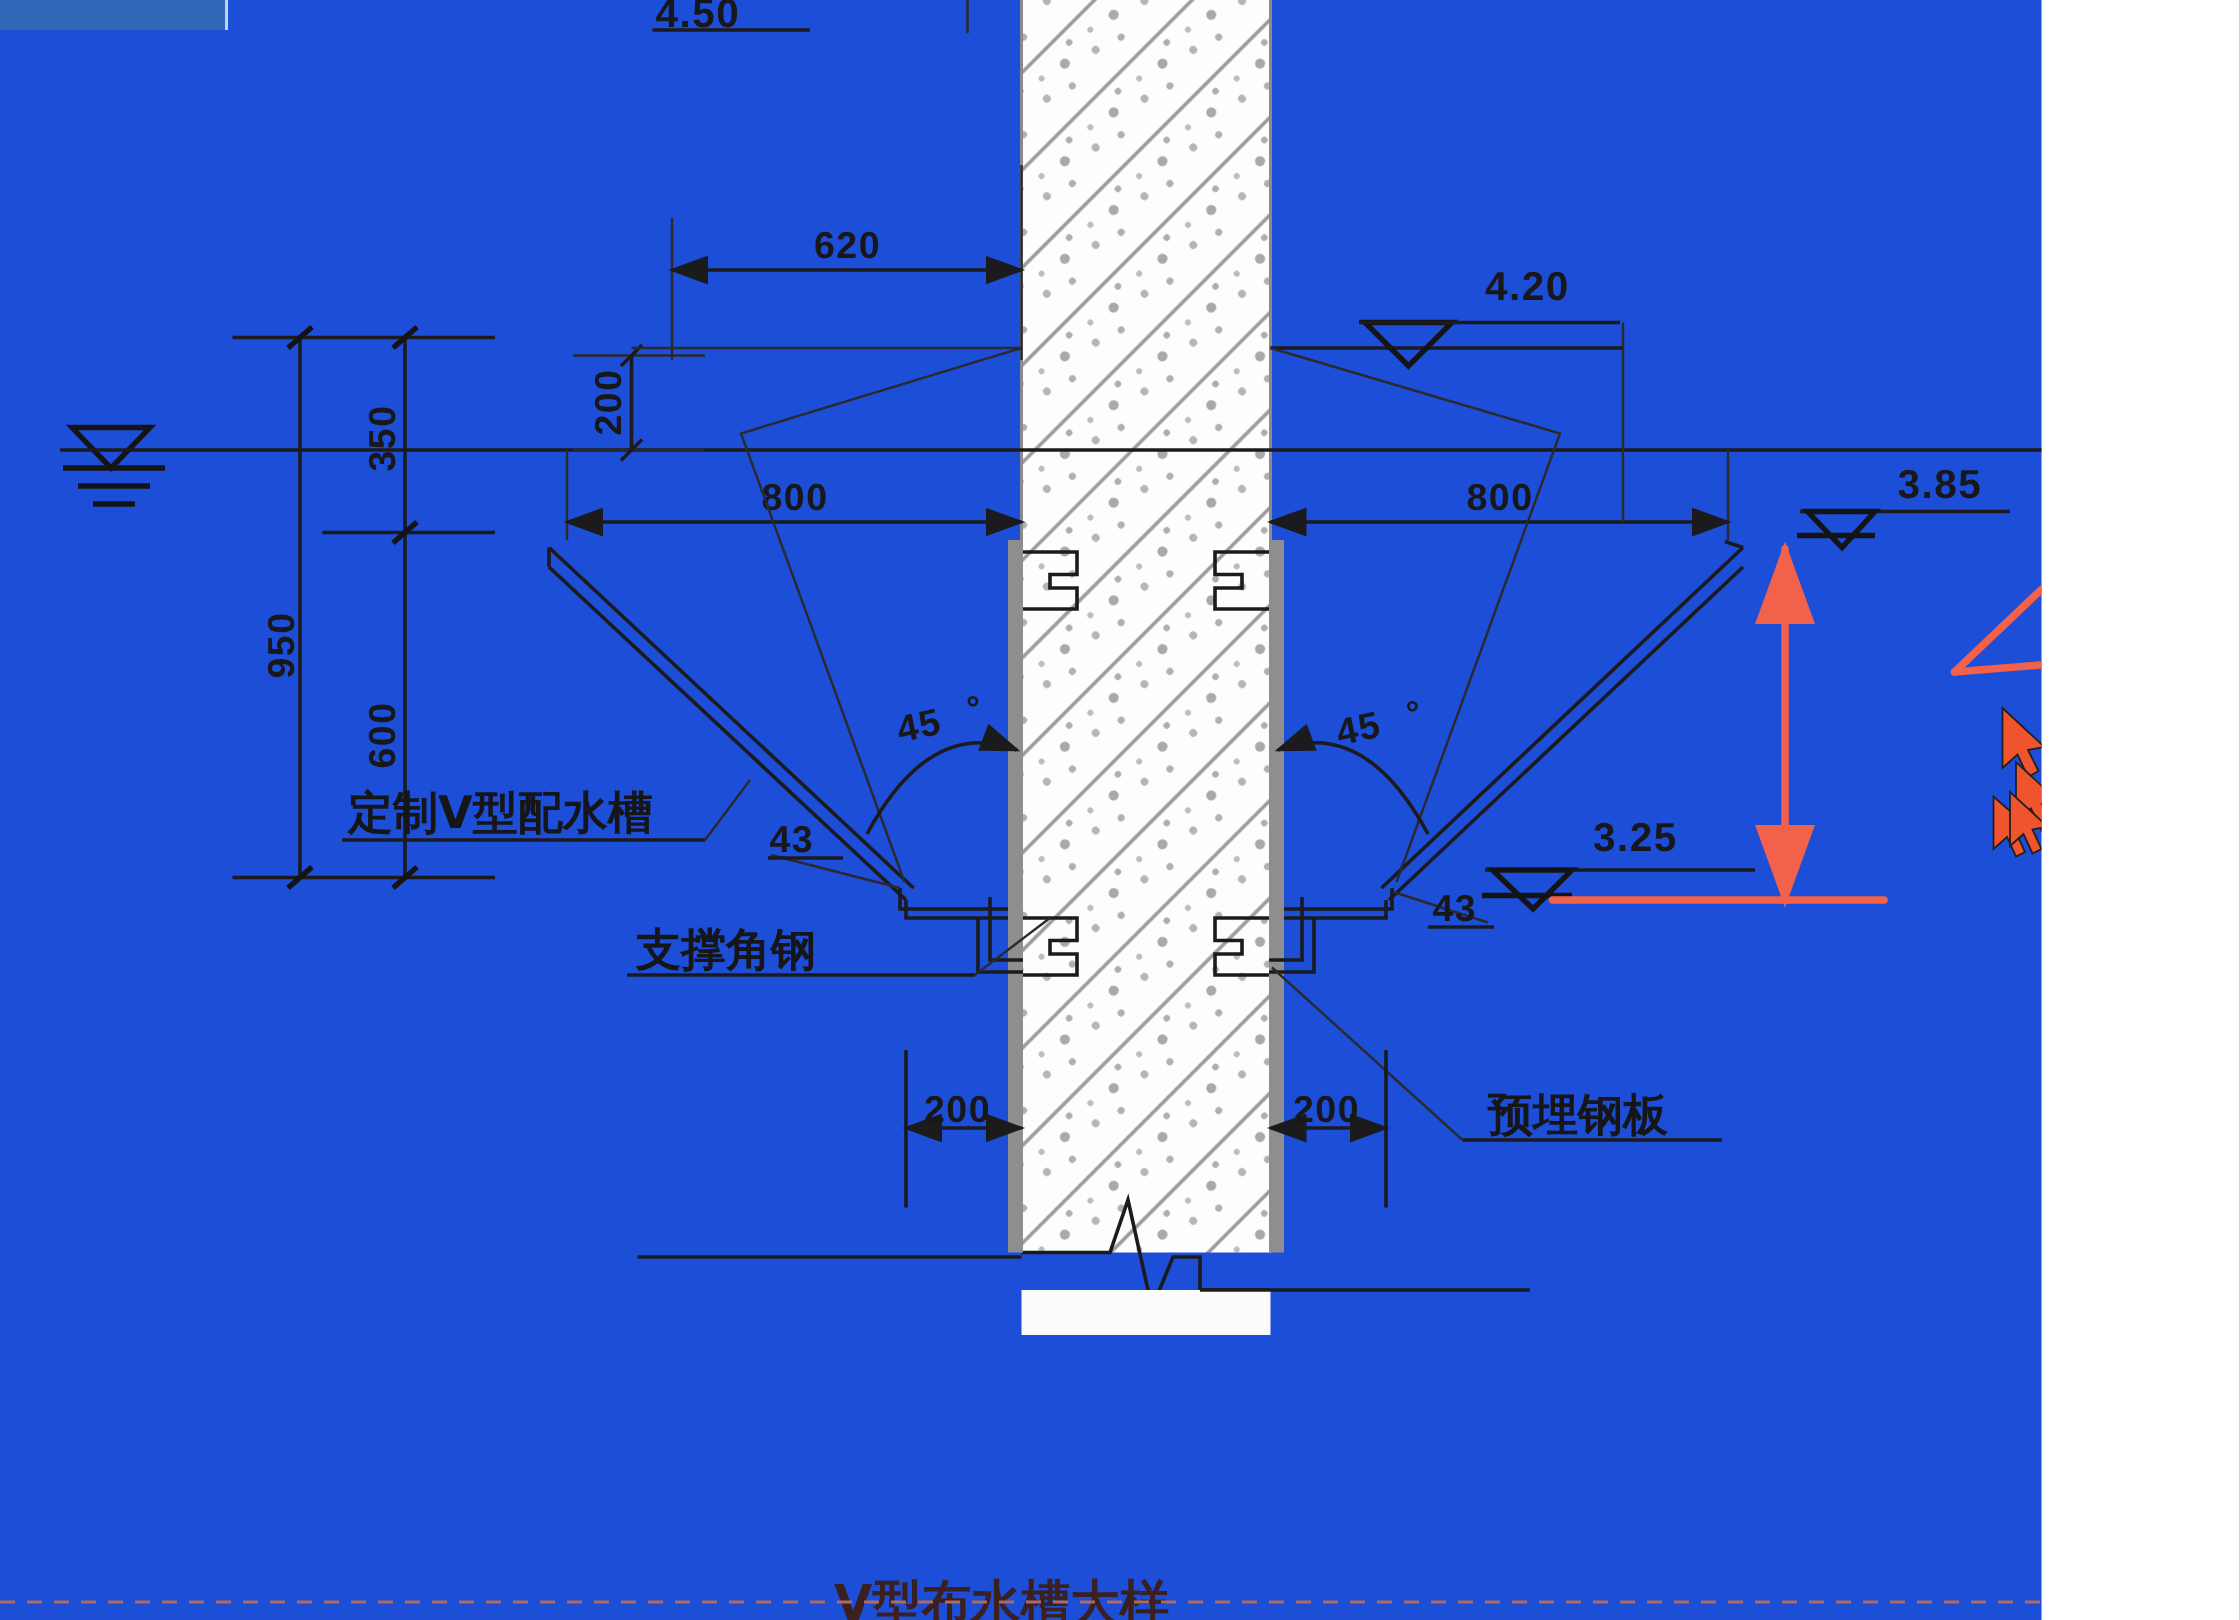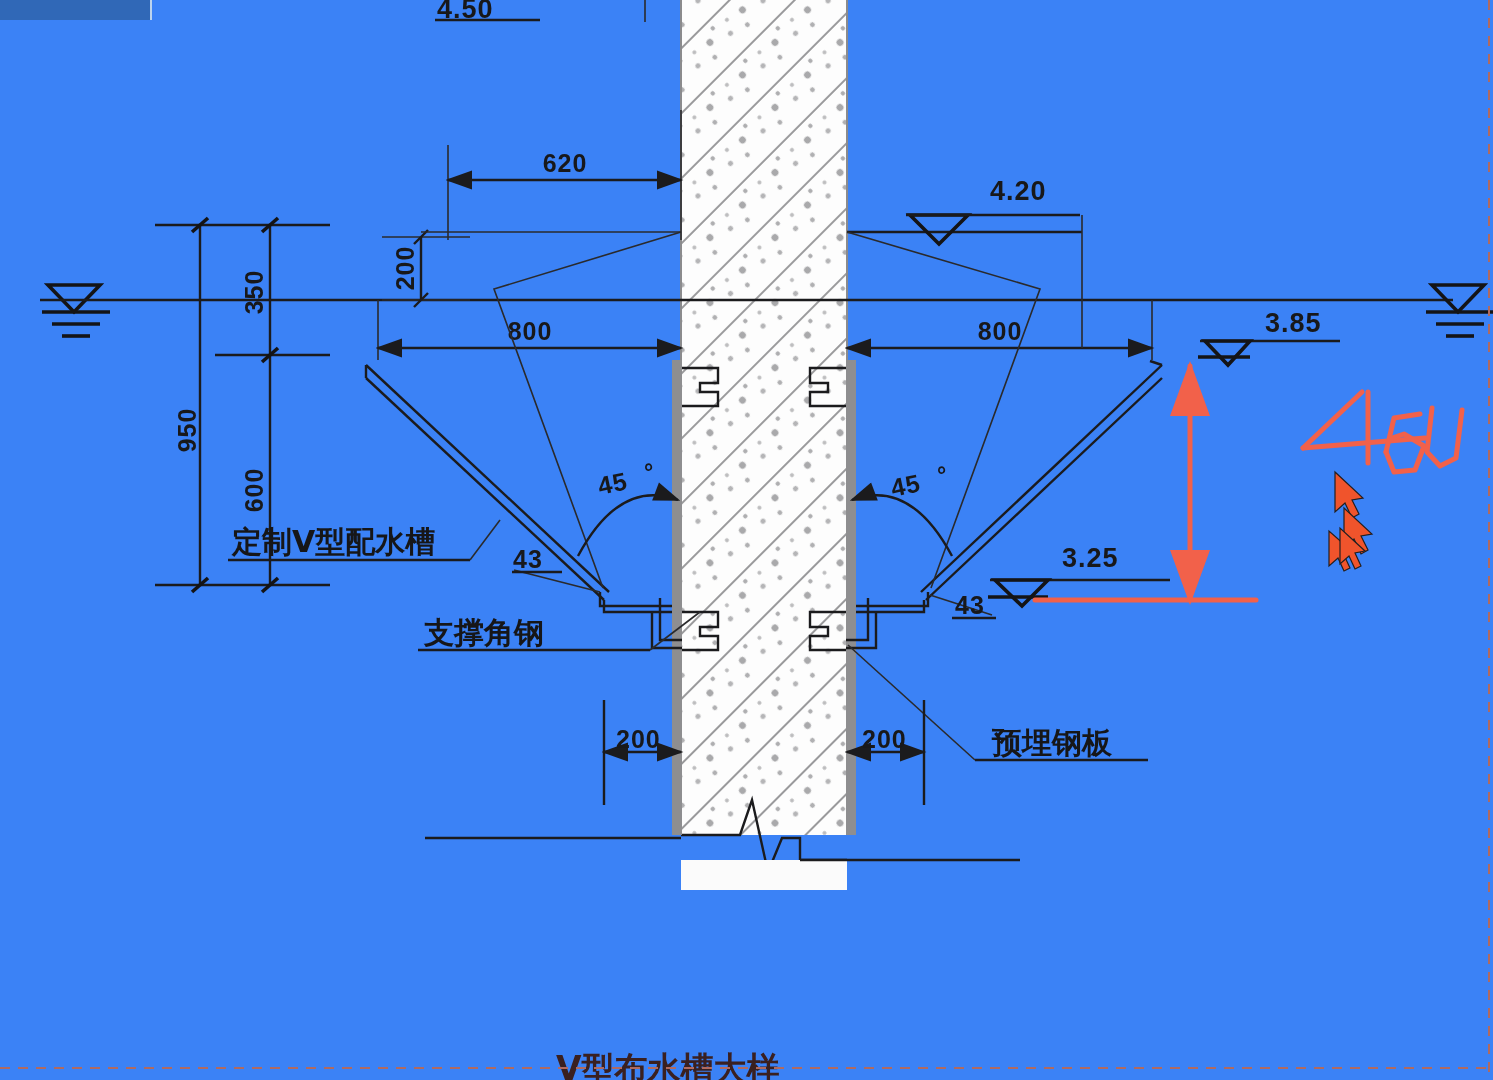--- a/index.html
+++ b/index.html
@@ -3,23 +3,23 @@
 <meta charset="utf-8">
 <style>
   html, body {
     margin: 0;
     padding: 0;
     background: #ffffff;
     font-family: "Liberation Sans", sans-serif;
   }
   #root {
     position: relative;
-    width: 1493px;
+    width: 1361px;
     height: 1080px;
-    background: #3b82f6;
+    background: #1d4ed8;
     overflow: hidden;
   }
   #drawing-svg {
     position: absolute;
     left: 0;
     top: 0;
     width: 1493px;
     height: 1080px;
   }
   .ribbon-bar {

